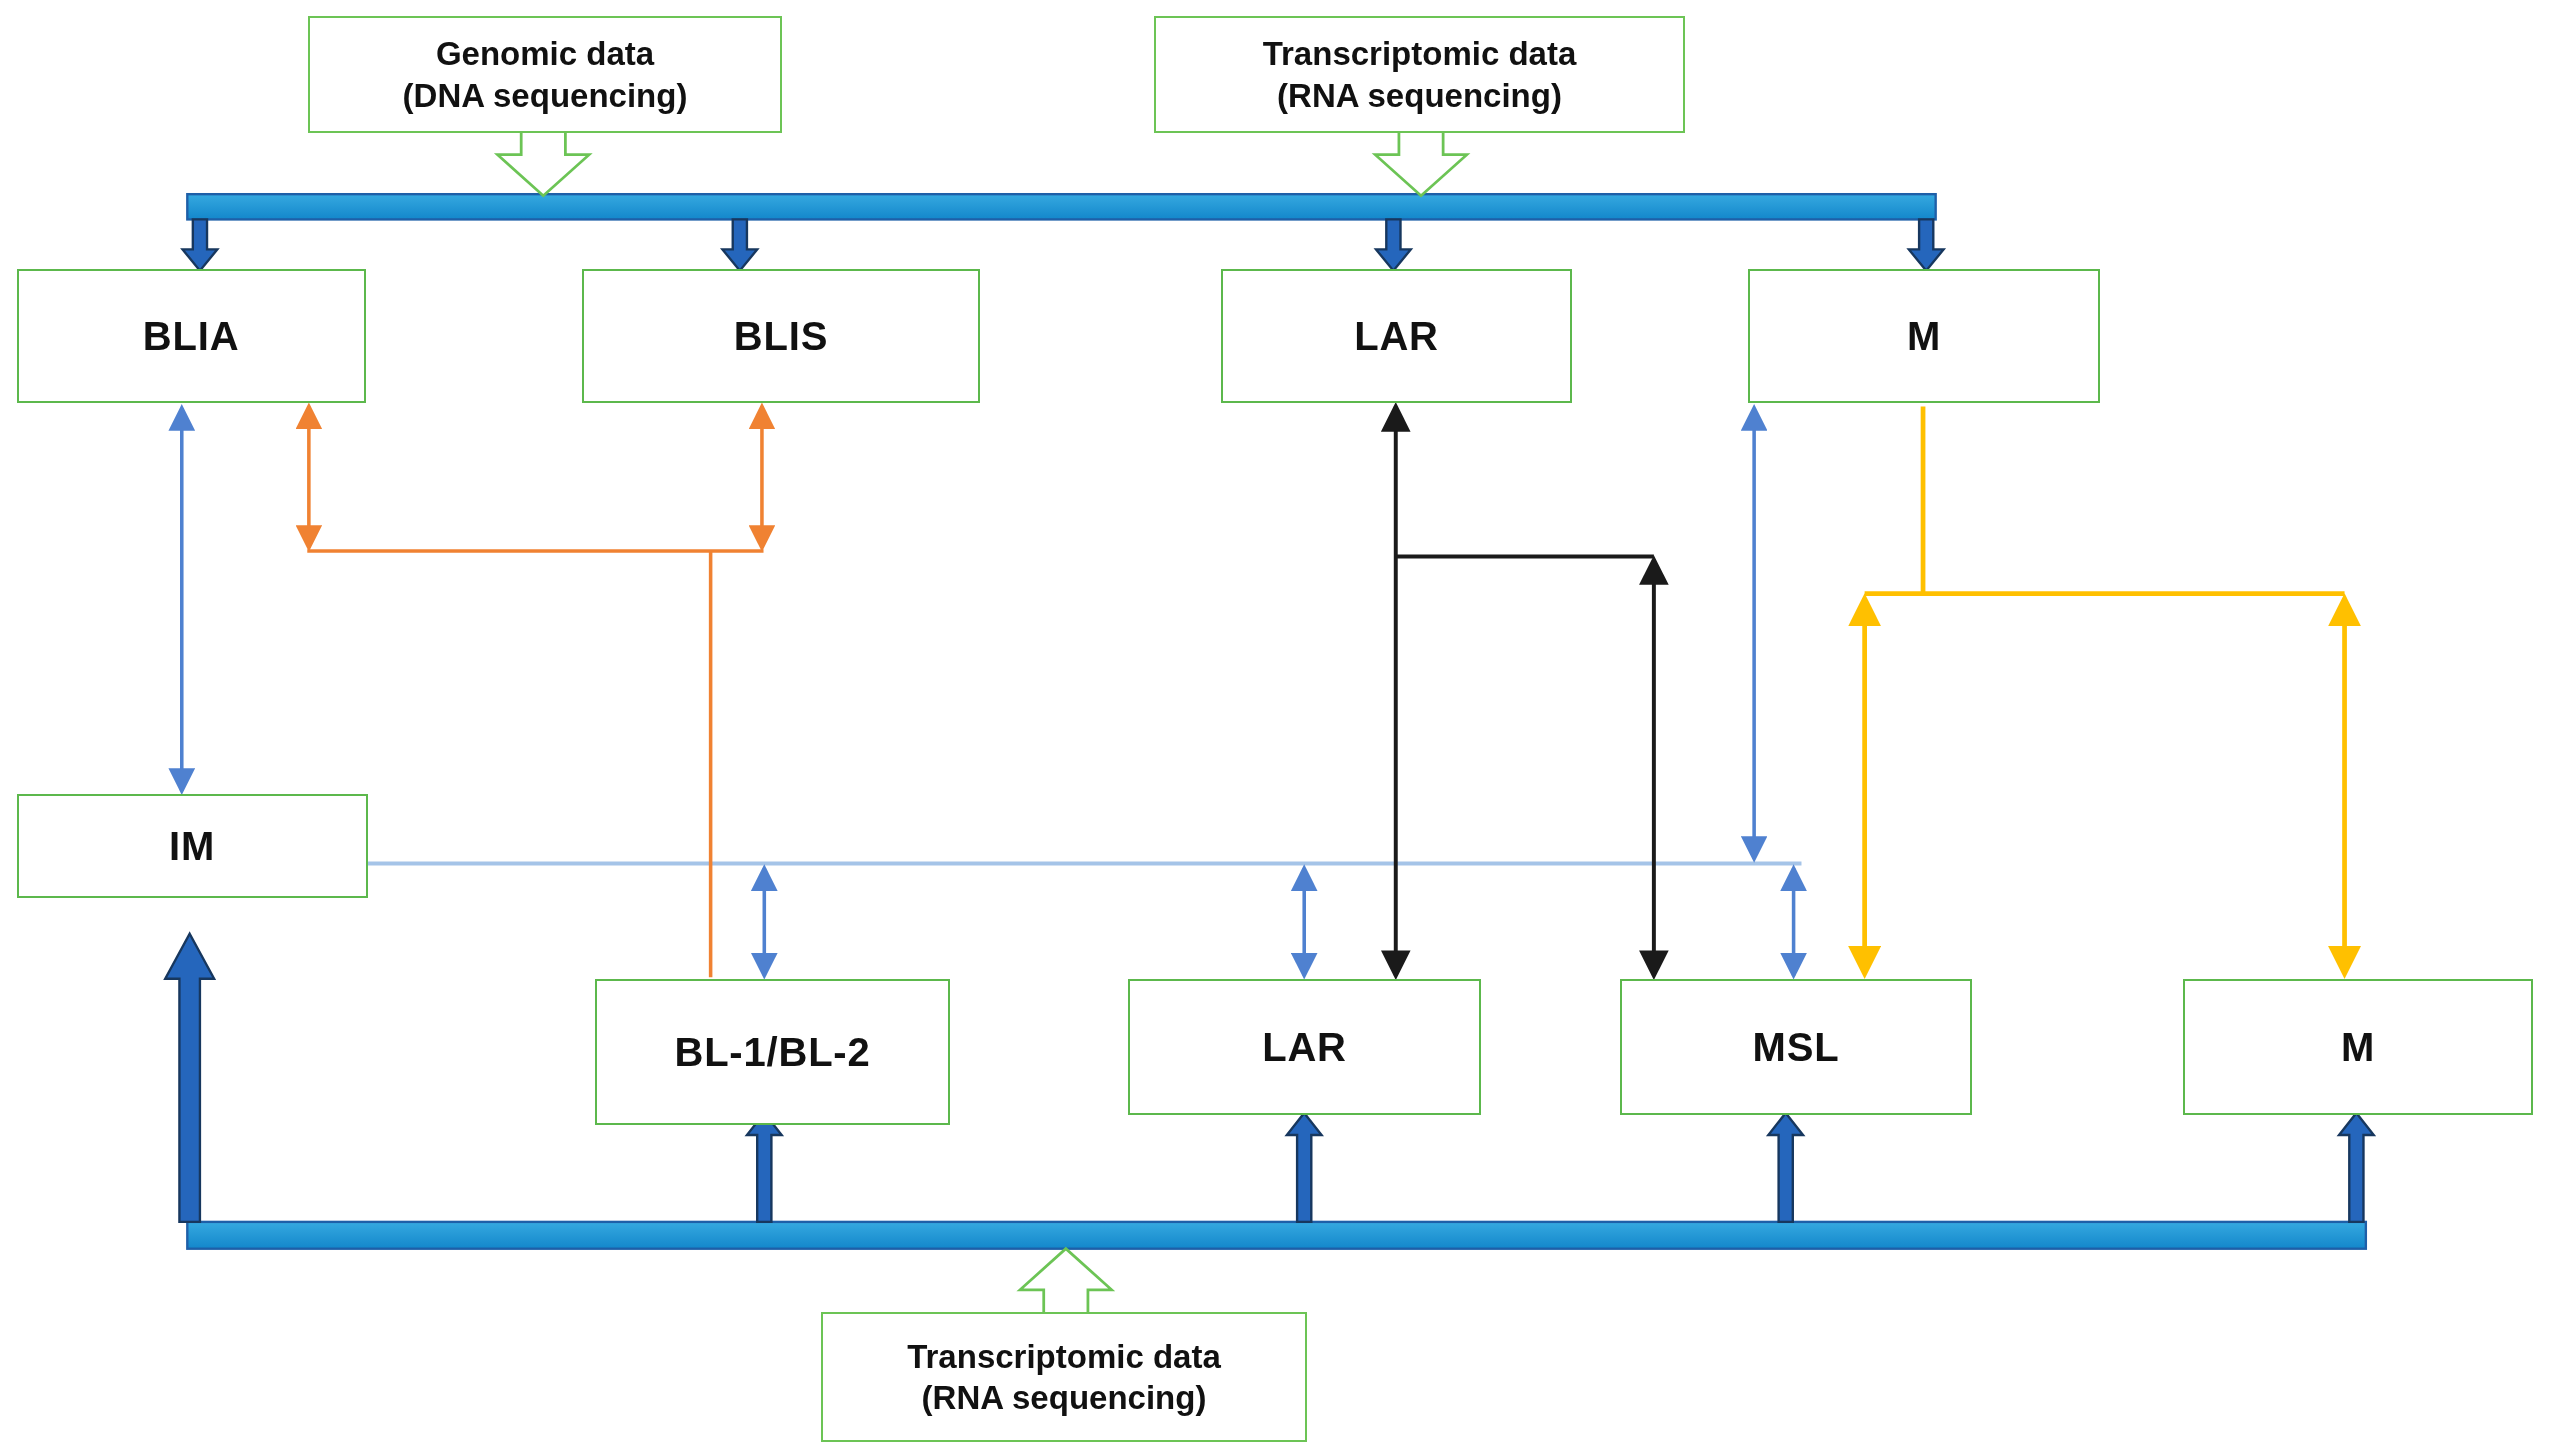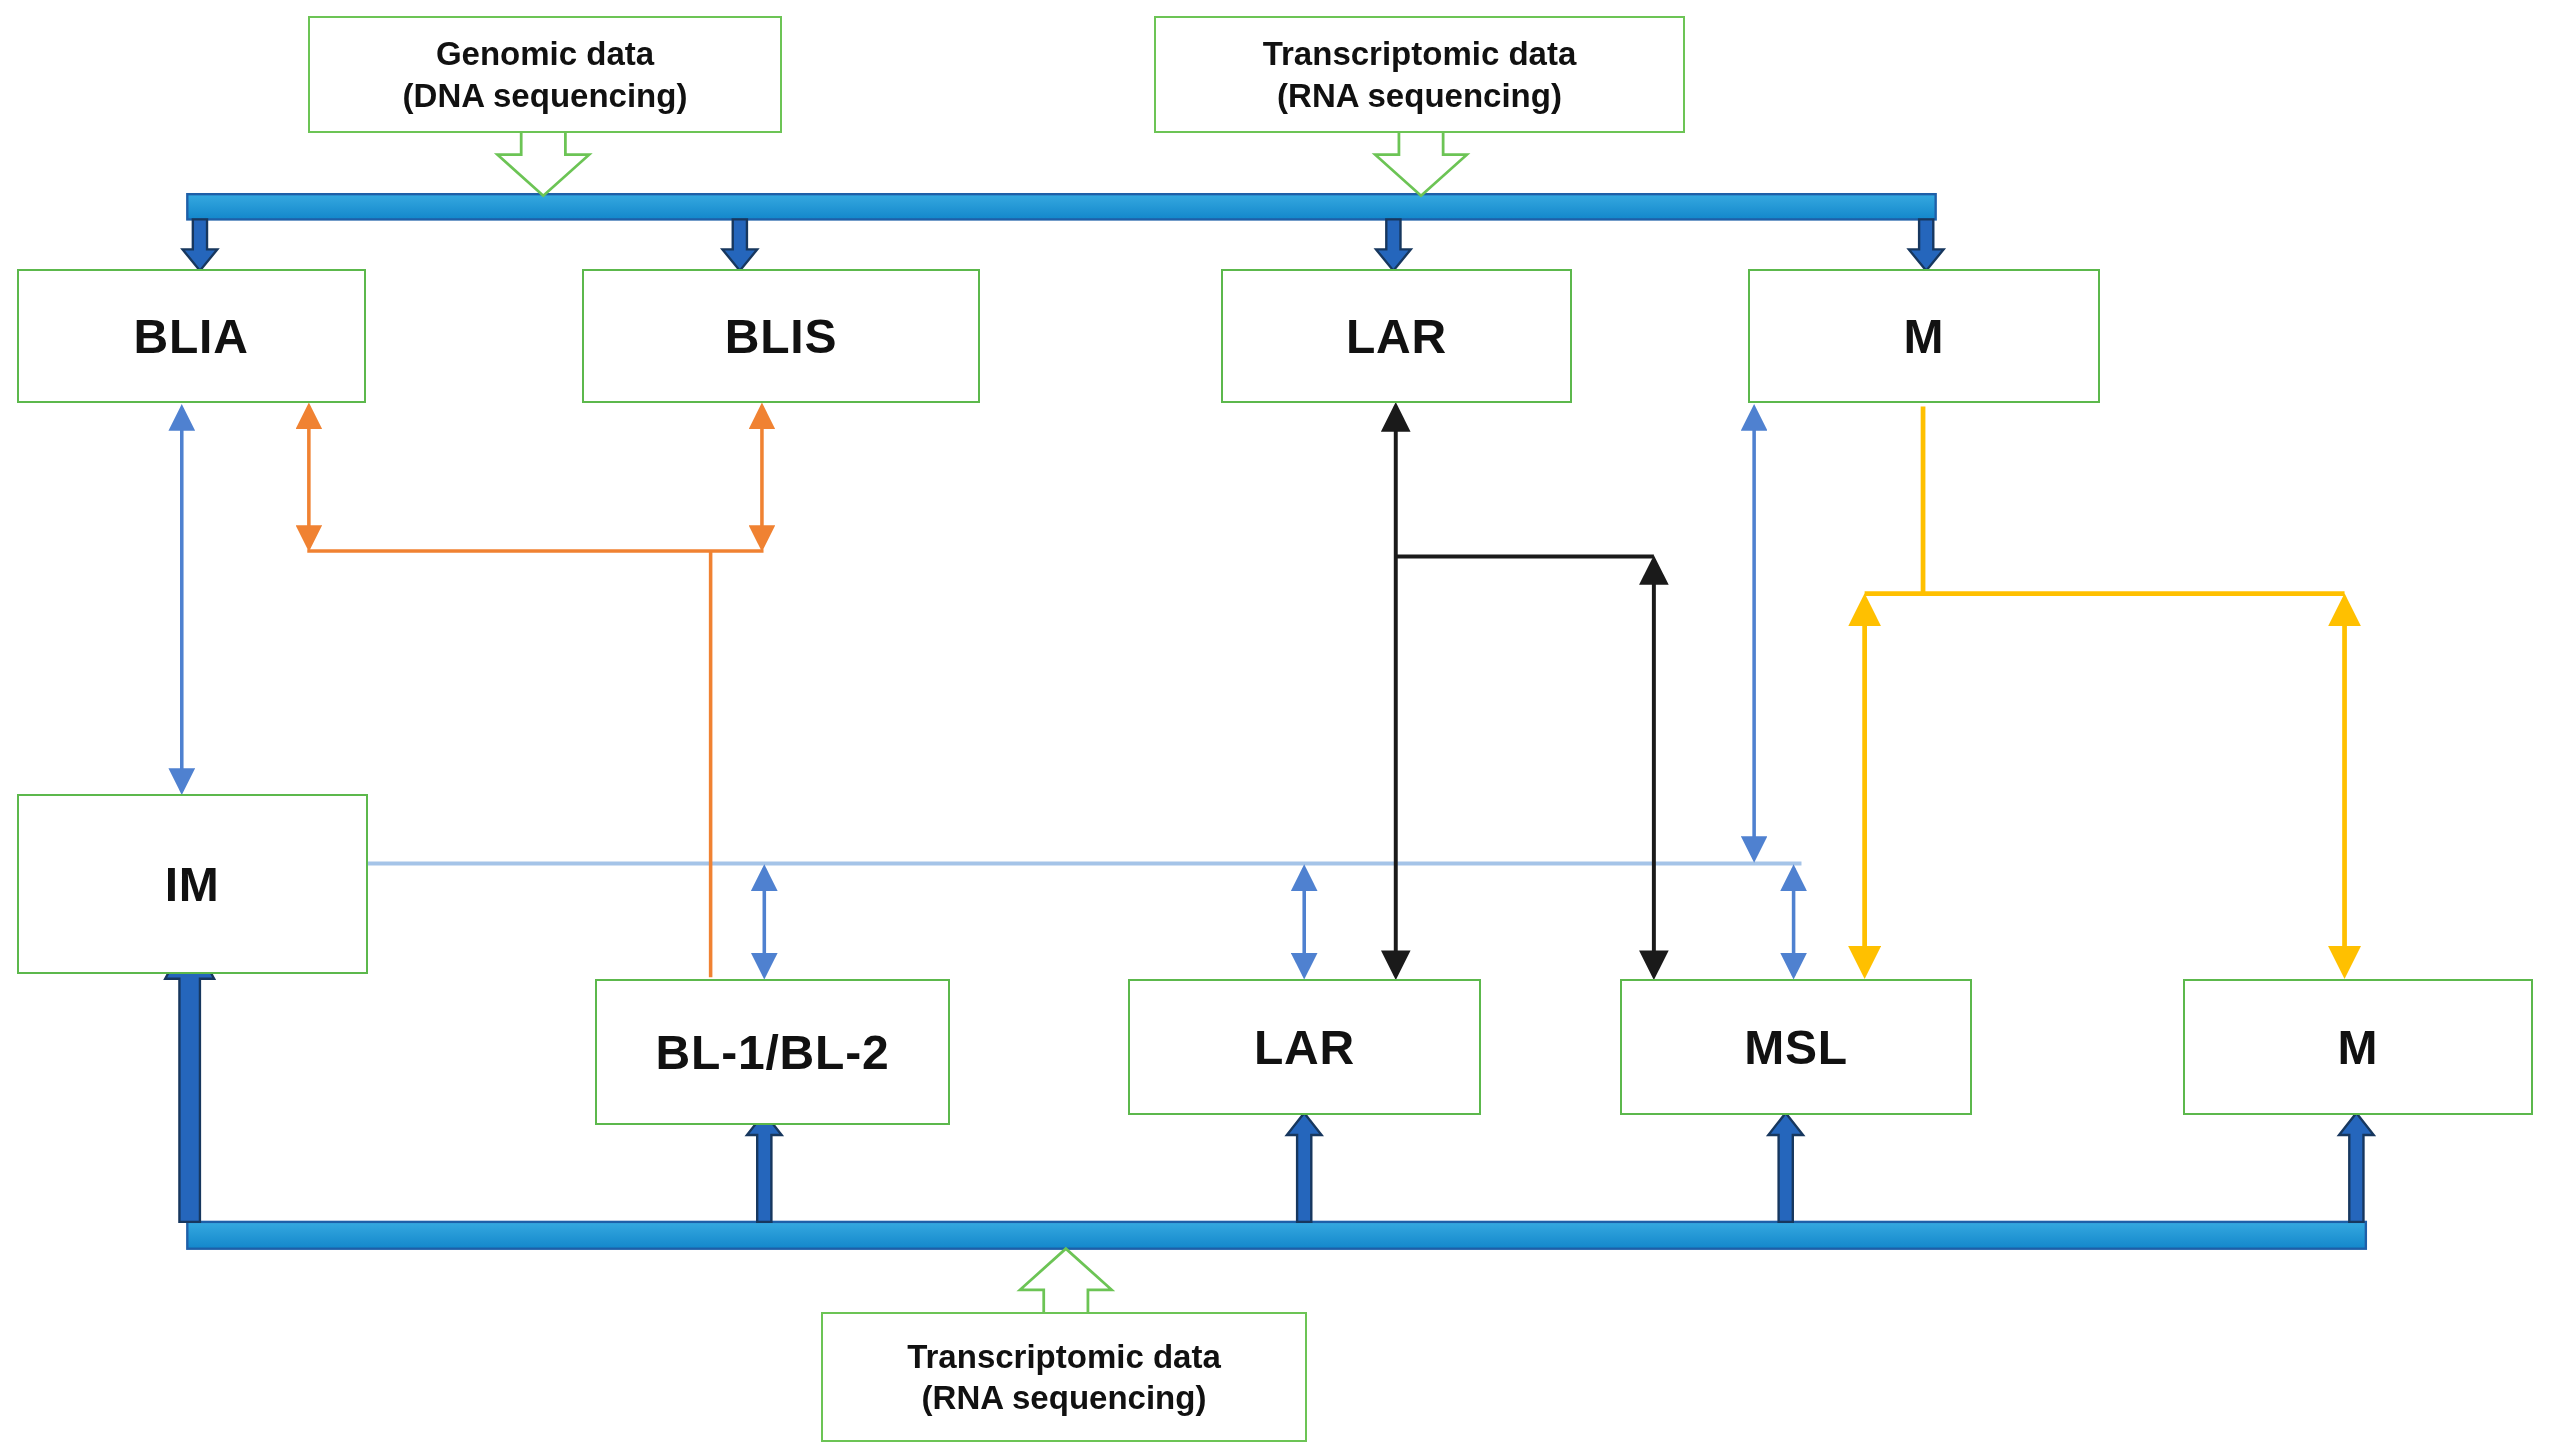--- a/index.html
+++ b/index.html
@@ -16,21 +16,21 @@
     position: absolute;
     background: #ffffff;
     border: 2.4px solid #5CB84C;
     display: flex;
     align-items: center;
     justify-content: center;
     box-sizing: border-box;
   }
   .node-label {
     font-weight: bold;
-    font-size: 48px;
+    font-size: 40px;
     color: #111111;
     letter-spacing: 0.8px;
   }
   .src-box {
     position: absolute;
     background: #ffffff;
     border: 2.4px solid #6CC455;
     display: flex;
     flex-direction: column;
     align-items: center;
@@ -149,21 +149,21 @@
   <div class="box" style="left:582px; top:269px; width:398px; height:134px;">
     <span class="node-label">BLIS</span>
   </div>
   <div class="box" style="left:1221px; top:269px; width:351px; height:134px;">
     <span class="node-label">LAR</span>
   </div>
   <div class="box" style="left:1748px; top:269px; width:352px; height:134px;">
     <span class="node-label">M</span>
   </div>
 
-  <div class="box" style="left:16.6px; top:794px; width:351px; height:180px;">
+  <div class="box" style="left:16.6px; top:794px; width:351px; height:104px;">
     <span class="node-label">IM</span>
   </div>
 
   <div class="box" style="left:595px; top:979px; width:355px; height:146px;">
     <span class="node-label">BL-1/BL-2</span>
   </div>
   <div class="box" style="left:1128px; top:979px; width:353px; height:136px;">
     <span class="node-label">LAR</span>
   </div>
   <div class="box" style="left:1620px; top:979px; width:352px; height:136px;">

